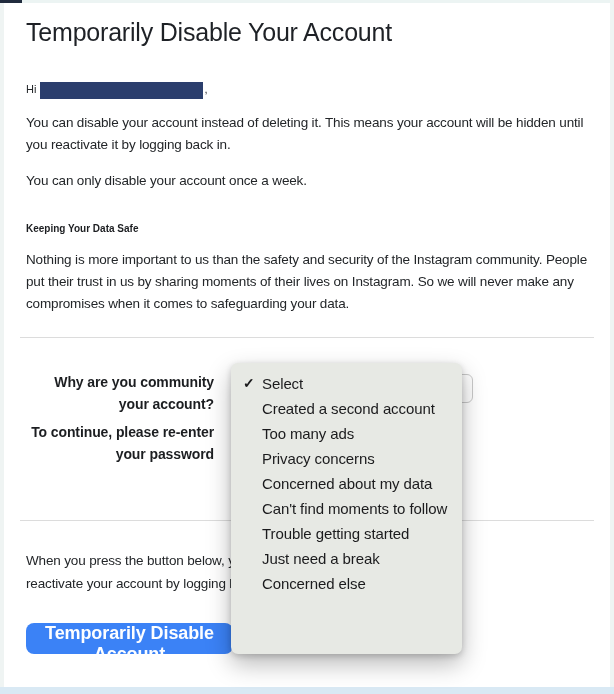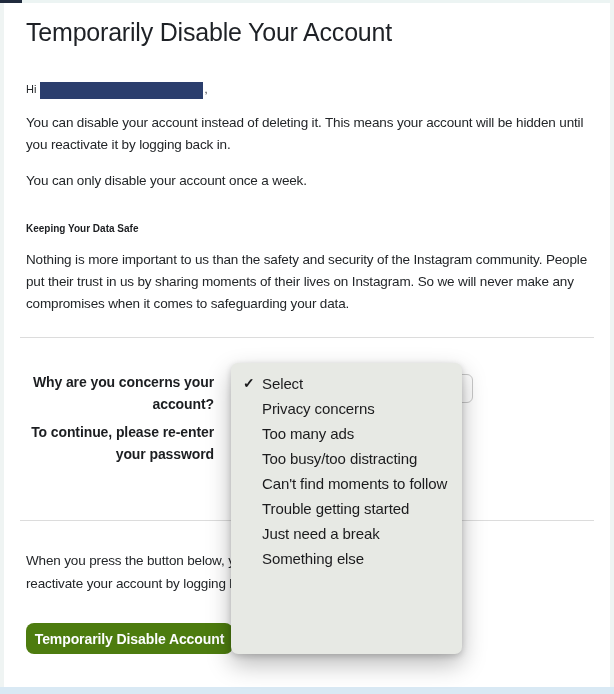--- a/index.html
+++ b/index.html
@@ -66,23 +66,23 @@
     background:#8a8a8a; border-radius:1px;
   }
 
   .footer-para {
     position:absolute; top:549px; left:26px; width:565px;
     font-size:13.5px; line-height:23px; letter-spacing:-0.15px; color:#232629;
   }
 
   .disable-button {
     position:absolute; top:623px; left:26px; width:207px; height:31px;
-    background:#4d7c0f; border:none; border-radius:8px;
+    background:#3b82f6; border:none; border-radius:8px;
     color:#fdfeff; font-family:"Liberation Sans", sans-serif;
-    font-size:14px; font-weight:bold; letter-spacing:-0.1px;
+    font-size:18px; font-weight:bold; letter-spacing:-0.1px;
     cursor:default;
   }
 
   .dropdown-panel {
     position:absolute; left:231px; top:363px; width:231px; height:291px;
     background:#e7e9e4; border-radius:7px;
     box-shadow:0 10px 25px rgba(0,0,0,0.28), 0 2px 6px rgba(0,0,0,0.18);
     padding:8px 0; list-style:none; z-index:10;
   }
   .dropdown-panel li {
@@ -109,41 +109,42 @@
 </div>
 
 <p class="body-para para-1">You can disable your account instead of deleting it. This means your account will be hidden until you reactivate it by logging back in.</p>
 <p class="body-para para-2">You can only disable your account once a week.</p>
 
 <h2 class="section-heading">Keeping Your Data Safe</h2>
 <p class="body-para para-3">Nothing is more important to us than the safety and security of the Instagram community. People put their trust in us by sharing moments of their lives on Instagram. So we will never make any compromises when it comes to safeguarding your data.</p>
 
 <div class="divider divider-1"></div>
 
-<div class="form-label label-reason">Why are you concerns your account?</div>
+<div class="form-label label-reason">Why are you community your account?</div>
 <div class="form-label label-password">To continue, please re-enter your password</div>
 
 <div class="reason-select">
   <span>Select</span>
   <span class="select-arrow"></span>
 </div>
 
 <div class="divider divider-2"></div>
 
 <div class="footer-para">
   <div>When you press the button below, your account will be hidden until you</div>
   <div>reactivate your account by logging back in.</div>
 </div>
 
 <button class="disable-button" disabled="">Temporarily Disable Account</button>
 
 <ul class="dropdown-panel" id="dropdown-panel">
     <li>Select<span class="check">✓</span></li>
+    <li>Created a second account</li>
+    <li>Too many ads</li>
     <li>Privacy concerns</li>
-    <li>Too many ads</li>
-    <li>Too busy/too distracting</li>
+    <li>Concerned about my data</li>
     <li>Can't find moments to follow</li>
     <li>Trouble getting started</li>
     <li>Just need a break</li>
-    <li>Something else</li>
+    <li>Concerned else</li>
   </ul>
 
 <div class="frame-bottom"></div>
 
 </body></html>

